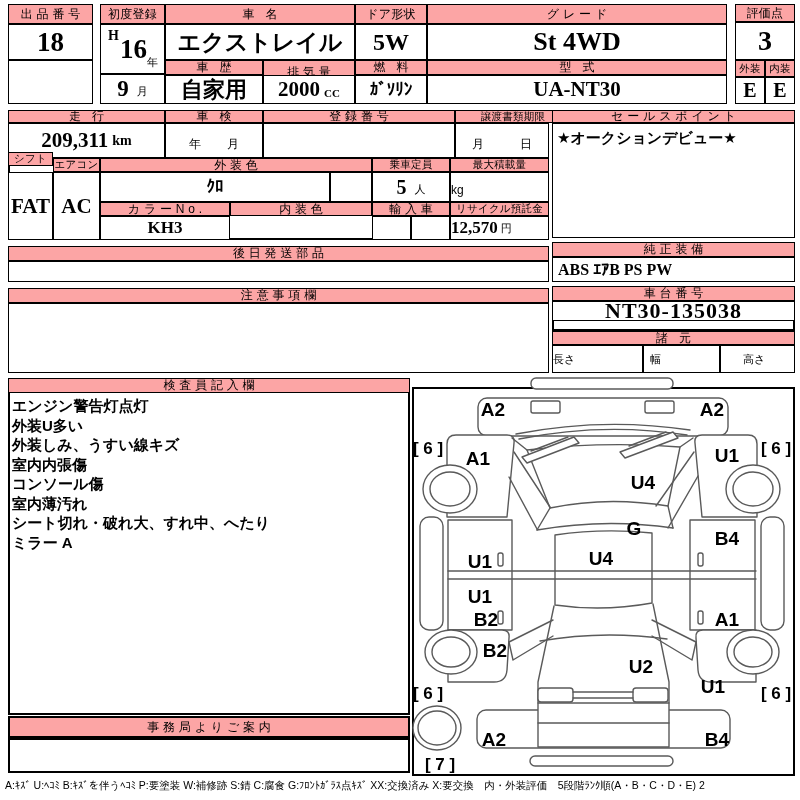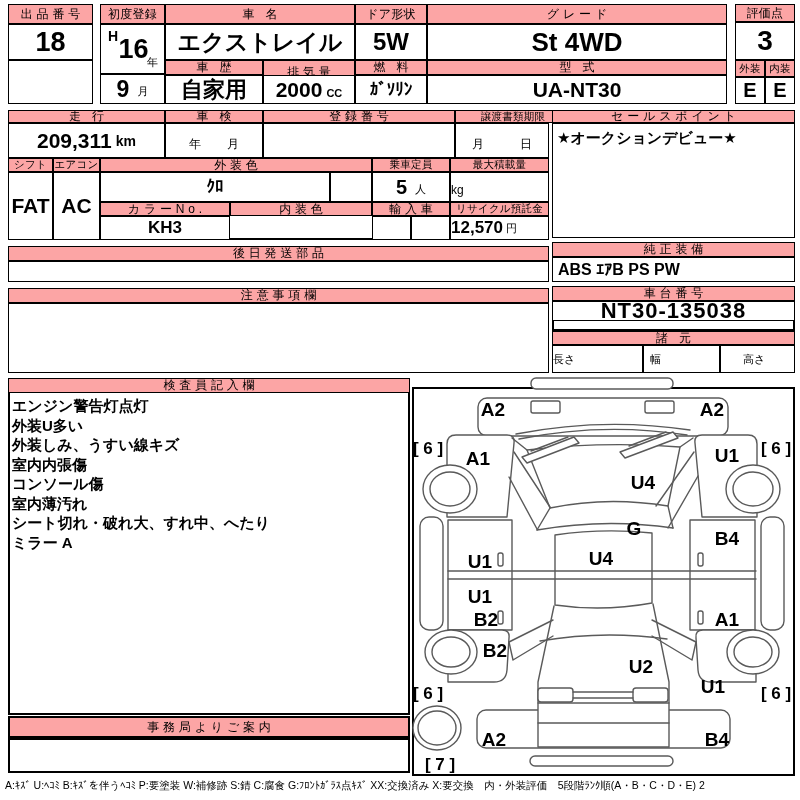--- a/index.html
+++ b/index.html
@@ -7,21 +7,21 @@
     position:relative;width:800px;height:800px;background:#fff;
     font-family:"Liberation Sans","DejaVu Sans",sans-serif;color:#000;overflow:hidden;
   }
   .cell{position:absolute;box-sizing:border-box;border:1px solid #000;background:#fff;
         display:flex;align-items:center;justify-content:center;}
   .box{position:absolute;box-sizing:border-box;border:2px solid #000;background:#fff;}
   .hdr{background:#fca5a5;font-size:12px;letter-spacing:0.32em;text-indent:0.32em;
        font-weight:normal;white-space:nowrap;overflow:hidden;}
   .hdr.tight{letter-spacing:0.02em;text-indent:0;}
   .hdr.sm{font-size:10.5px;}
-  .val{font-weight:bold;}
+  .val{font-weight:bold;font-family:Liberation Serif, serif;}
   .left{justify-content:flex-start;}
   .right{justify-content:flex-start;}
   .unit{font-weight:bold;}
   .note-line{font-size:15px;font-weight:bold;line-height:19.5px;white-space:nowrap;}
   #legend{position:absolute;left:5px;top:779px;width:792px;font-size:10.5px;
           white-space:nowrap;letter-spacing:0;}
   svg .ln{stroke:#5a5a5a;stroke-width:1.4;fill:none;stroke-linejoin:round;stroke-linecap:round;}
   svg .f{fill:#ffffff;}
   svg .mark{font-family:"Liberation Sans","DejaVu Sans",sans-serif;font-size:19px;
             font-weight:bold;fill:#000;text-anchor:middle;}
@@ -87,21 +87,21 @@
       <span>月</span>
   </div>
   <div class="cell hdr" style="left:263px;top:110px;width:192px;height:13px">登録番号</div>
   <div class="cell" style="left:263px;top:123px;width:192px;height:35px"></div>
   <div class="cell hdr tight sm" style="left:455px;top:110px;width:116px;height:13px">譲渡書類期限</div>
   <div class="cell" style="left:455px;top:123px;width:94px;height:35px;align-items:flex-end;justify-content:space-between;padding:0 16px 4px;font-size:12px">
     <span>月</span>
       <span>日</span>
   </div>
 
-  <div class="cell hdr tight sm" style="left:8px;top:158px;width:45px;height:14px">シフト</div>
+  <div class="cell hdr tight sm" style="left:8px;top:152px;width:45px;height:14px">シフト</div>
   <div class="cell val" style="left:8px;top:172px;width:45px;height:68px;font-size:21px">FAT</div>
   <div class="cell hdr tight sm" style="left:53px;top:158px;width:47px;height:14px">エアコン</div>
   <div class="cell val" style="left:53px;top:172px;width:47px;height:68px;font-size:21px">AC</div>
   <div class="cell hdr" style="left:100px;top:158px;width:272px;height:14px">外装色</div>
   <div class="cell val" style="left:100px;top:172px;width:230px;height:30px;font-size:17px">ｸﾛ</div>
   <div class="cell" style="left:330px;top:172px;width:42px;height:30px"></div>
   <div class="cell hdr" style="left:100px;top:202px;width:130px;height:14px">カラーNo.</div>
   <div class="cell val" style="left:100px;top:216px;width:130px;height:24px;font-size:17px">KH3</div>
   <div class="cell hdr" style="left:230px;top:202px;width:142px;height:14px">内装色</div>
   <div class="cell hdr" style="left:372px;top:202px;width:78px;height:14px">輸入車</div>

